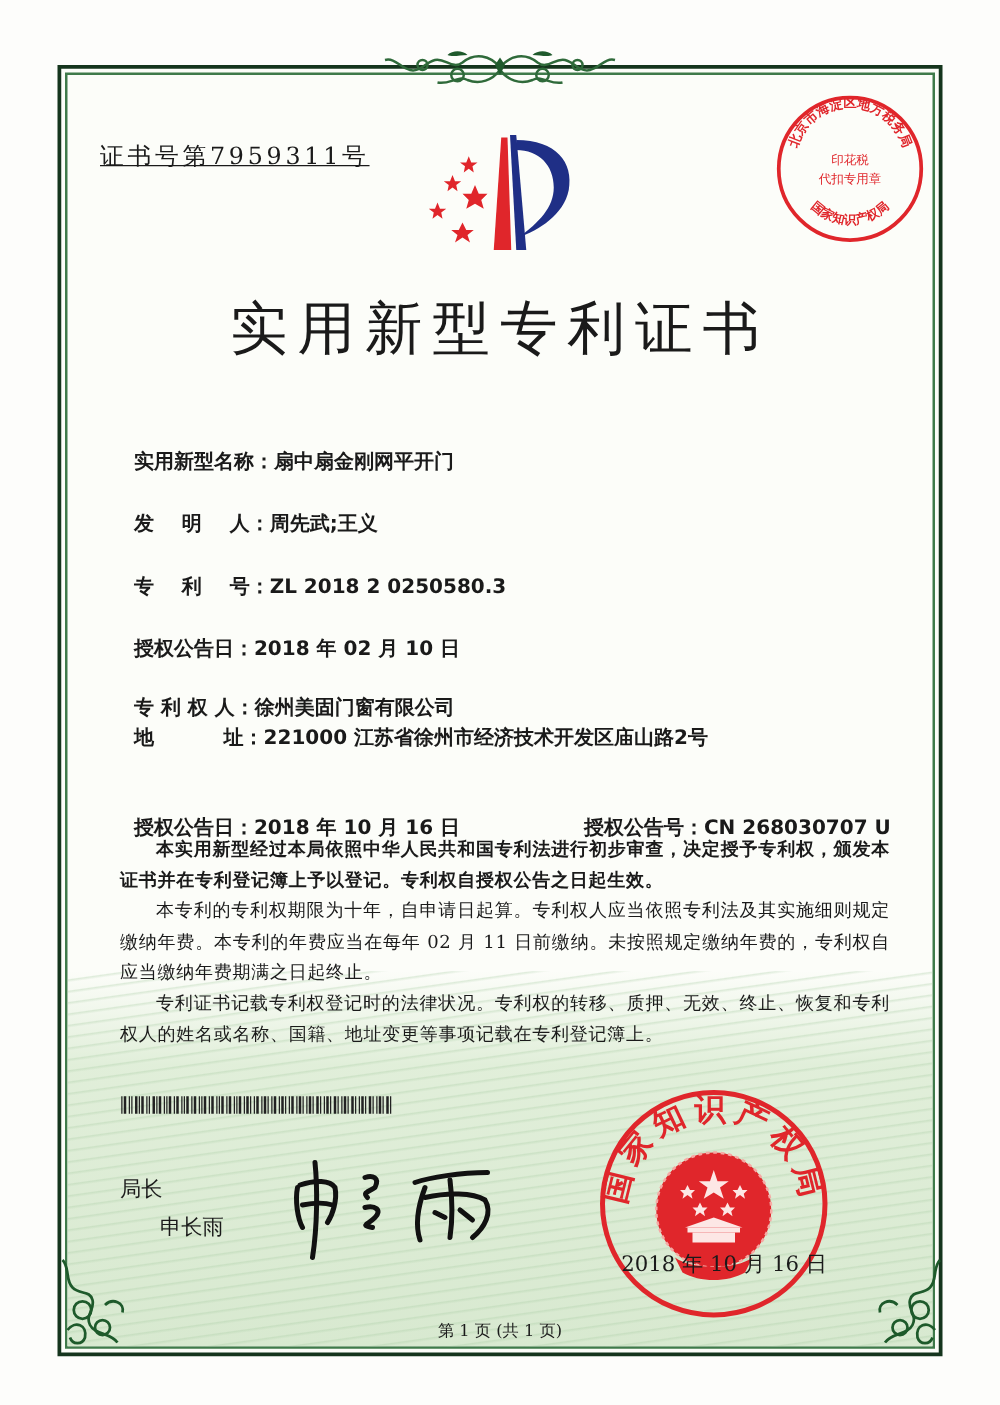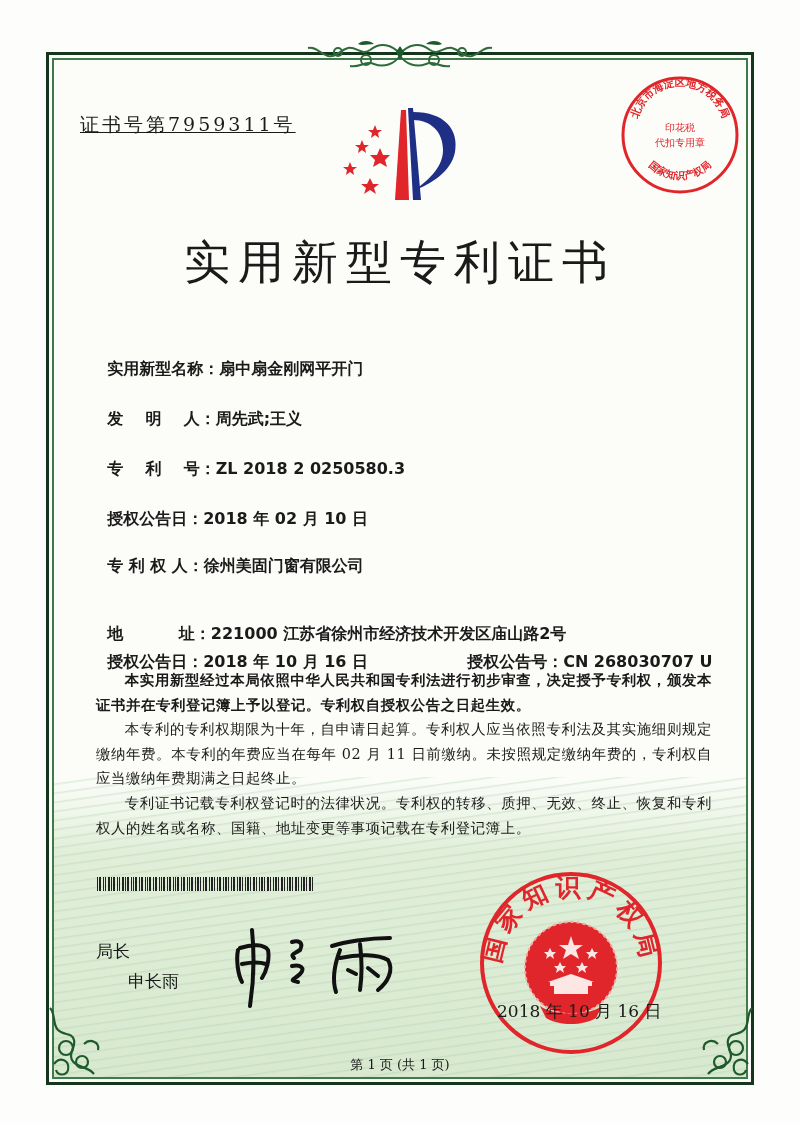--- a/index.html
+++ b/index.html
@@ -131,21 +131,21 @@
 </div>
 <div class="field" style="top:440px;">
   <span class="lbl">专    利    号：</span><span>ZL 2018 2 0250580.3</span>
 </div>
 <div class="field" style="top:490px;">
   <span class="lbl">授权公告日：</span><span>2018 年 02 月 10 日</span>
 </div>
 <div class="field" style="top:537px;">
   <span class="lbl">专 利 权 人：</span><span>徐州美固门窗有限公司</span>
 </div>
-<div class="field" style="top:605px;">
+<div class="field" style="top:561px;">
   <span class="lbl">地          址：</span><span>221000 江苏省徐州市经济技术开发区庙山路2号</span>
 </div>
 <div class="field" style="top:633px;">
   <span class="lbl">授权公告日：</span><span>2018 年 10 月 16 日</span>
 </div>
 <div class="field" style="top:633px; left:456px;">
   <span class="lbl">授权公告号：</span><span>CN 268030707 U</span>
 </div>
 
 <div class="para" style="top:668px;font-weight:bold;">本实用新型经过本局依照中华人民共和国专利法进行初步审查，决定授予专利权，颁发本证书并在专利登记簿上予以登记。专利权自授权公告之日起生效。</div>

